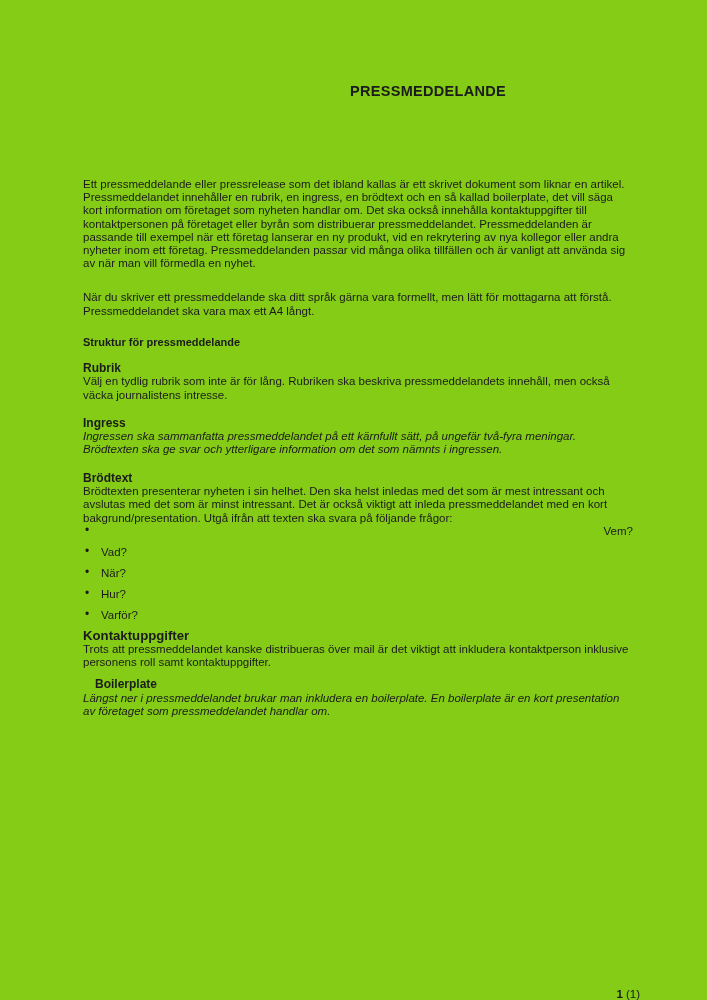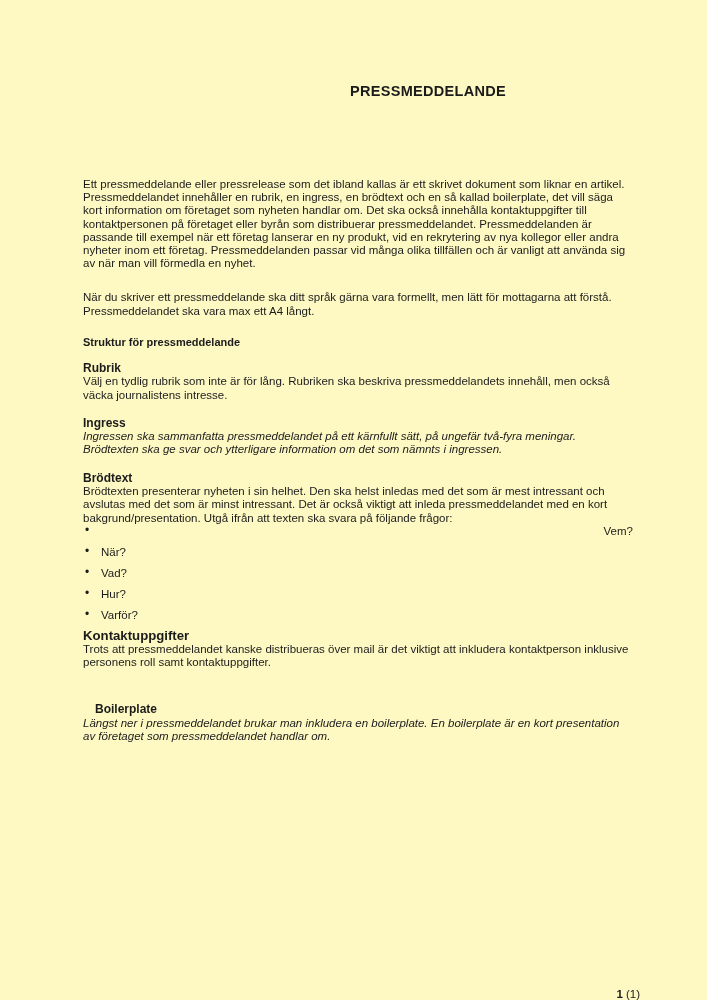--- a/index.html
+++ b/index.html
@@ -6,21 +6,21 @@
   html, body { background: #ffffff; }
   body {
     width: 707px; height: 1000px;
     font-family: "Liberation Sans", sans-serif;
     color: #1b1b1b;
     -webkit-font-smoothing: antialiased;
   }
   .page {
     position: relative;
     width: 707px; height: 1000px;
-    background: #fef9c3;
+    background: #84cc16;
     overflow: hidden;
   }
   .content {
     position: absolute;
     left: 83px; top: 0;
     width: 550px;
   }
   .doc-title {
     margin-top: 84px;
     padding-left: 140px;
@@ -47,21 +47,21 @@
     line-height: 13.5px;
     font-weight: bold;
   }
   .section-heading.large {
     font-size: 13.2px;
     line-height: 14px;
   }
   .mt-sec { margin-top: 15px; }
   .mt-sec-first { margin-top: 11px; }
   .mt-kontakt { margin-top: 7px; }
-  .mt-boiler { margin-top: 34px; padding-left: 12px; }
+  .mt-boiler { margin-top: 9px; padding-left: 12px; }
   .italic { font-style: italic; }
   ul.question-list {
     list-style: none;
     margin-top: 0;
   }
   ul.question-list li {
     position: relative;
     padding-left: 18px;
     font-size: 11.5px;
     line-height: 13.2px;
@@ -103,22 +103,22 @@
     <p class="body-text">Välj en tydlig rubrik som inte är för lång. Rubriken ska beskriva pressmeddelandets innehåll, men också väcka journalistens intresse.</p>
 
     <h2 class="section-heading mt-sec">Ingress</h2>
     <p class="body-text italic">Ingressen ska sammanfatta pressmeddelandet på ett kärnfullt sätt, på ungefär två-fyra meningar. Brödtexten ska ge svar och ytterligare information om det som nämnts i ingressen.</p>
 
     <h2 class="section-heading mt-sec">Brödtext</h2>
     <p class="body-text">Brödtexten presenterar nyheten i sin helhet. Den ska helst inledas med det som är mest intressant och avslutas med det som är minst intressant. Det är också viktigt att inleda pressmeddelandet med en kort bakgrund/presentation. Utgå ifrån att texten ska svara på följande frågor:</p>
 
     <ul class="question-list">
       <li>Vem?</li>
+      <li>Vad?</li>
       <li>När?</li>
-      <li>Vad?</li>
       <li>Hur?</li>
       <li>Varför?</li>
     </ul>
 
     <h2 class="section-heading large mt-kontakt">Kontaktuppgifter</h2>
     <p class="body-text">Trots att pressmeddelandet kanske distribueras över mail är det viktigt att inkludera kontaktperson inklusive personens roll samt kontaktuppgifter.</p>
 
     <h2 class="section-heading mt-boiler">Boilerplate</h2>
     <p class="body-text italic">Längst ner i pressmeddelandet brukar man inkludera en boilerplate. En boilerplate är en kort presentation av företaget som pressmeddelandet handlar om.</p>
 

